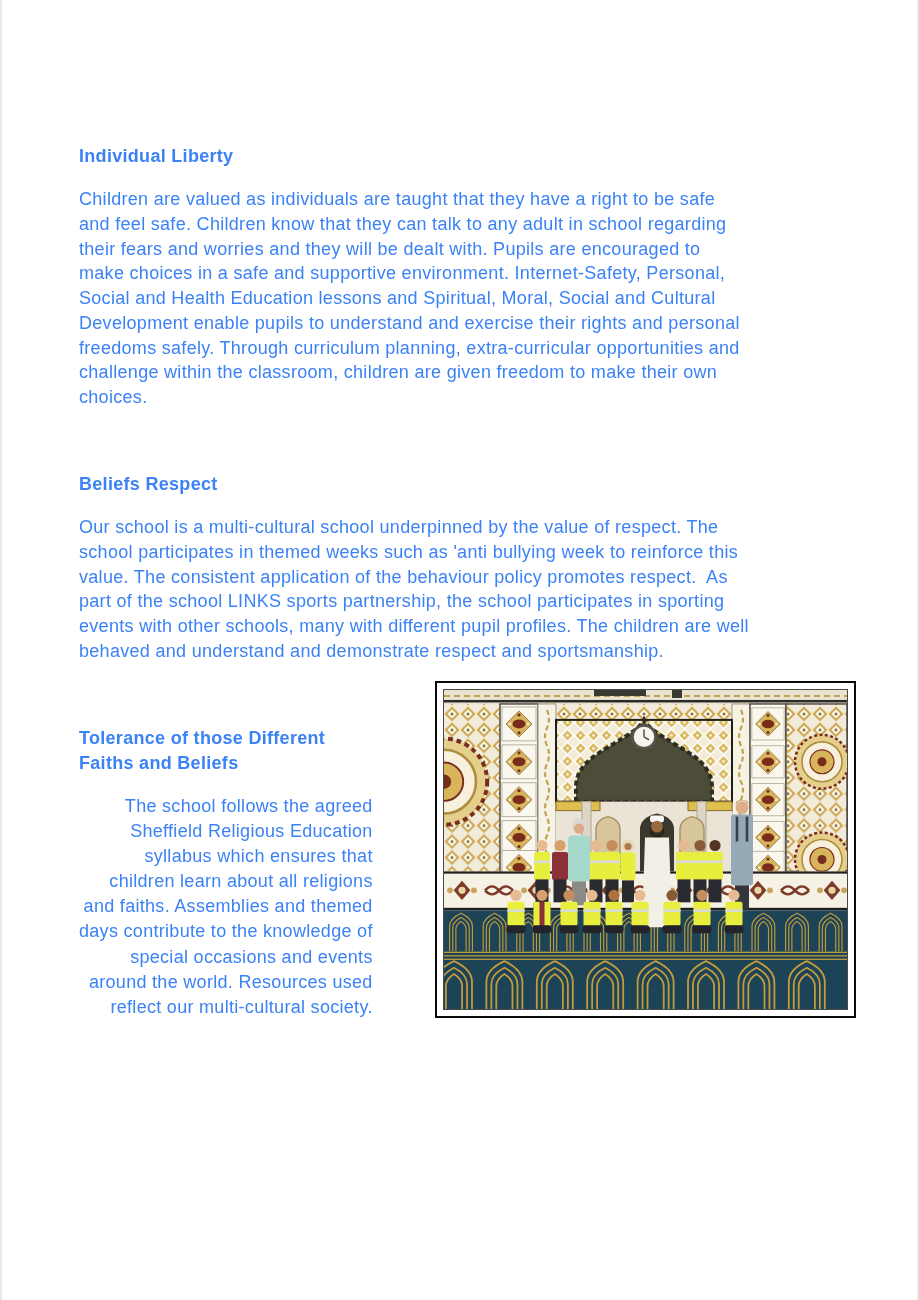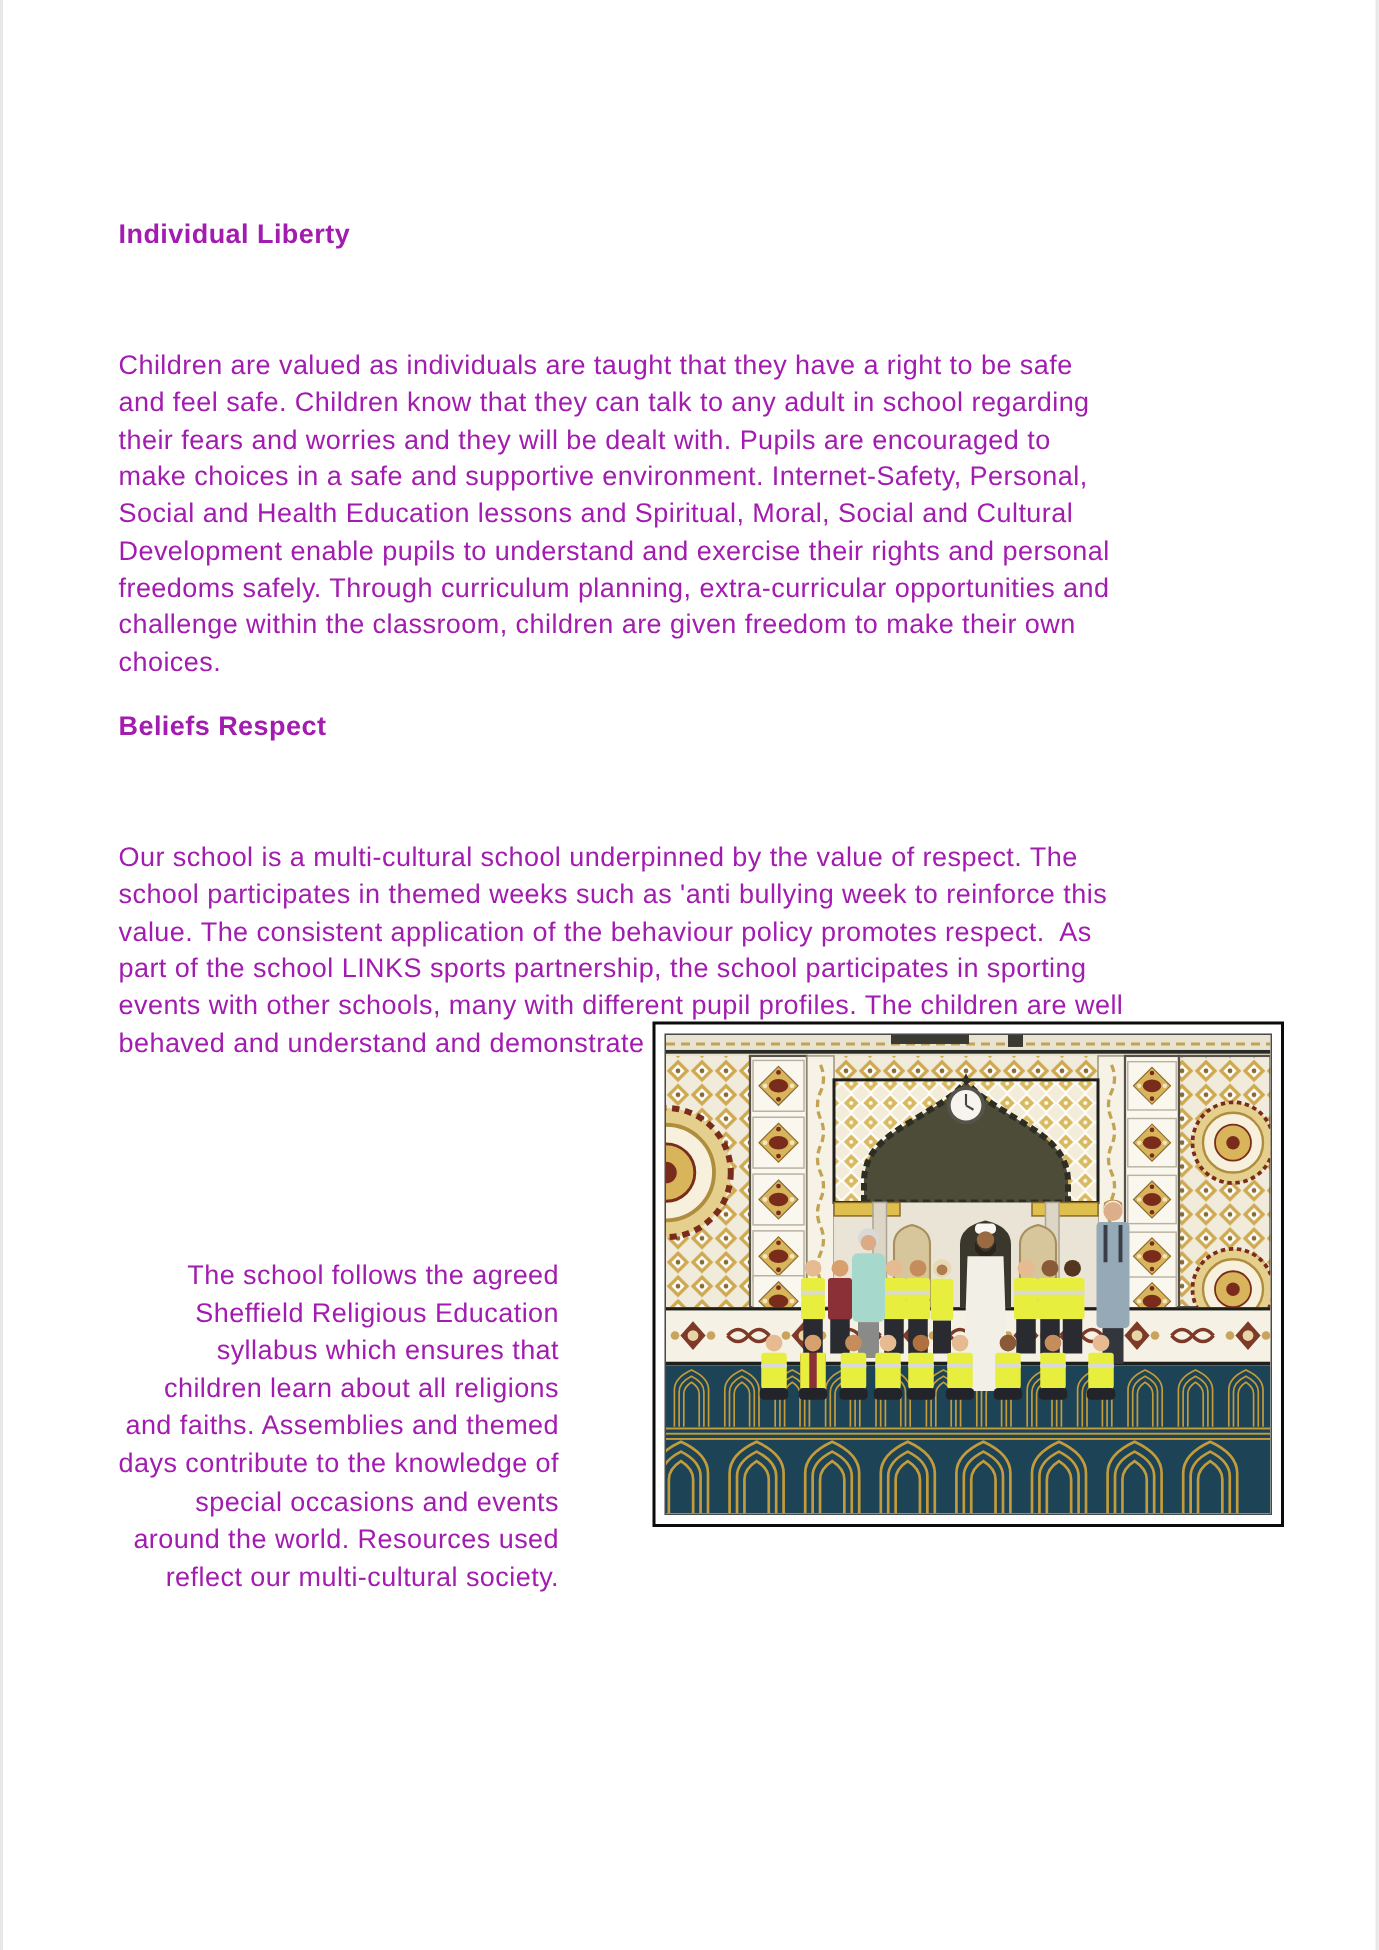--- a/index.html
+++ b/index.html
@@ -1,32 +1,32 @@
 <!DOCTYPE html>
 <html><head>
 <meta charset="utf-8">
 <style>
   html,body{margin:0;padding:0;background:#e8e8e8;}
   .page{
     position:relative;
     width:915px;height:1300px;
     background:#ffffff;
     font-family:"Liberation Sans","DejaVu Sans",sans-serif;
-    color:#a21caf;
+    color:#3b82f6;
     overflow:hidden;
     margin:0 auto;
   }
   .abs{position:absolute;}
   .doc-heading{
     font-size:18px;font-weight:bold;letter-spacing:.3px;
     line-height:25.3px;white-space:pre;
   }
   .doc-para{
     font-size:18px;letter-spacing:.3px;
-    line-height:24.75px;white-space:pre;margin-top:44px;
+    line-height:24.75px;white-space:pre;
   }
   .para-3{line-height:25.1px;text-align:right;}
   .photo-frame{
     left:433px;top:681px;width:421px;height:337px;
     border:2px solid #0b0b0b;background:#ffffff;
     box-sizing:border-box;padding:6px;
   }
   .photo-inner{
     width:100%;height:100%;border:1px solid #4a4a4a;box-sizing:border-box;
     overflow:hidden;background:#efe9d9;
@@ -50,20 +50,22 @@
 choices.</div>
 
   <div class="abs doc-heading" style="left:77px;top:472px;">Beliefs Respect</div>
   <div class="abs doc-para" style="left:77px;top:515px;">Our school is a multi-cultural school underpinned by the value of respect. The
 school participates in themed weeks such as 'anti bullying week to reinforce this
 value. The consistent application of the behaviour policy promotes respect.  As
 part of the school LINKS sports partnership, the school participates in sporting
 events with other schools, many with different pupil profiles. The children are well
 behaved and understand and demonstrate respect and sportsmanship.</div>
 
+  <div class="abs doc-heading" style="left:77px;top:726px;">Tolerance of those Different
+Faiths and Beliefs</div>
   <div class="abs doc-para para-3" style="left:77px;top:794px;">The school follows the agreed
 Sheffield Religious Education
 syllabus which ensures that
 children learn about all religions
 and faiths. Assemblies and themed
 days contribute to the knowledge of
 special occasions and events
 around the world. Resources used
 reflect our multi-cultural society.</div>
 

